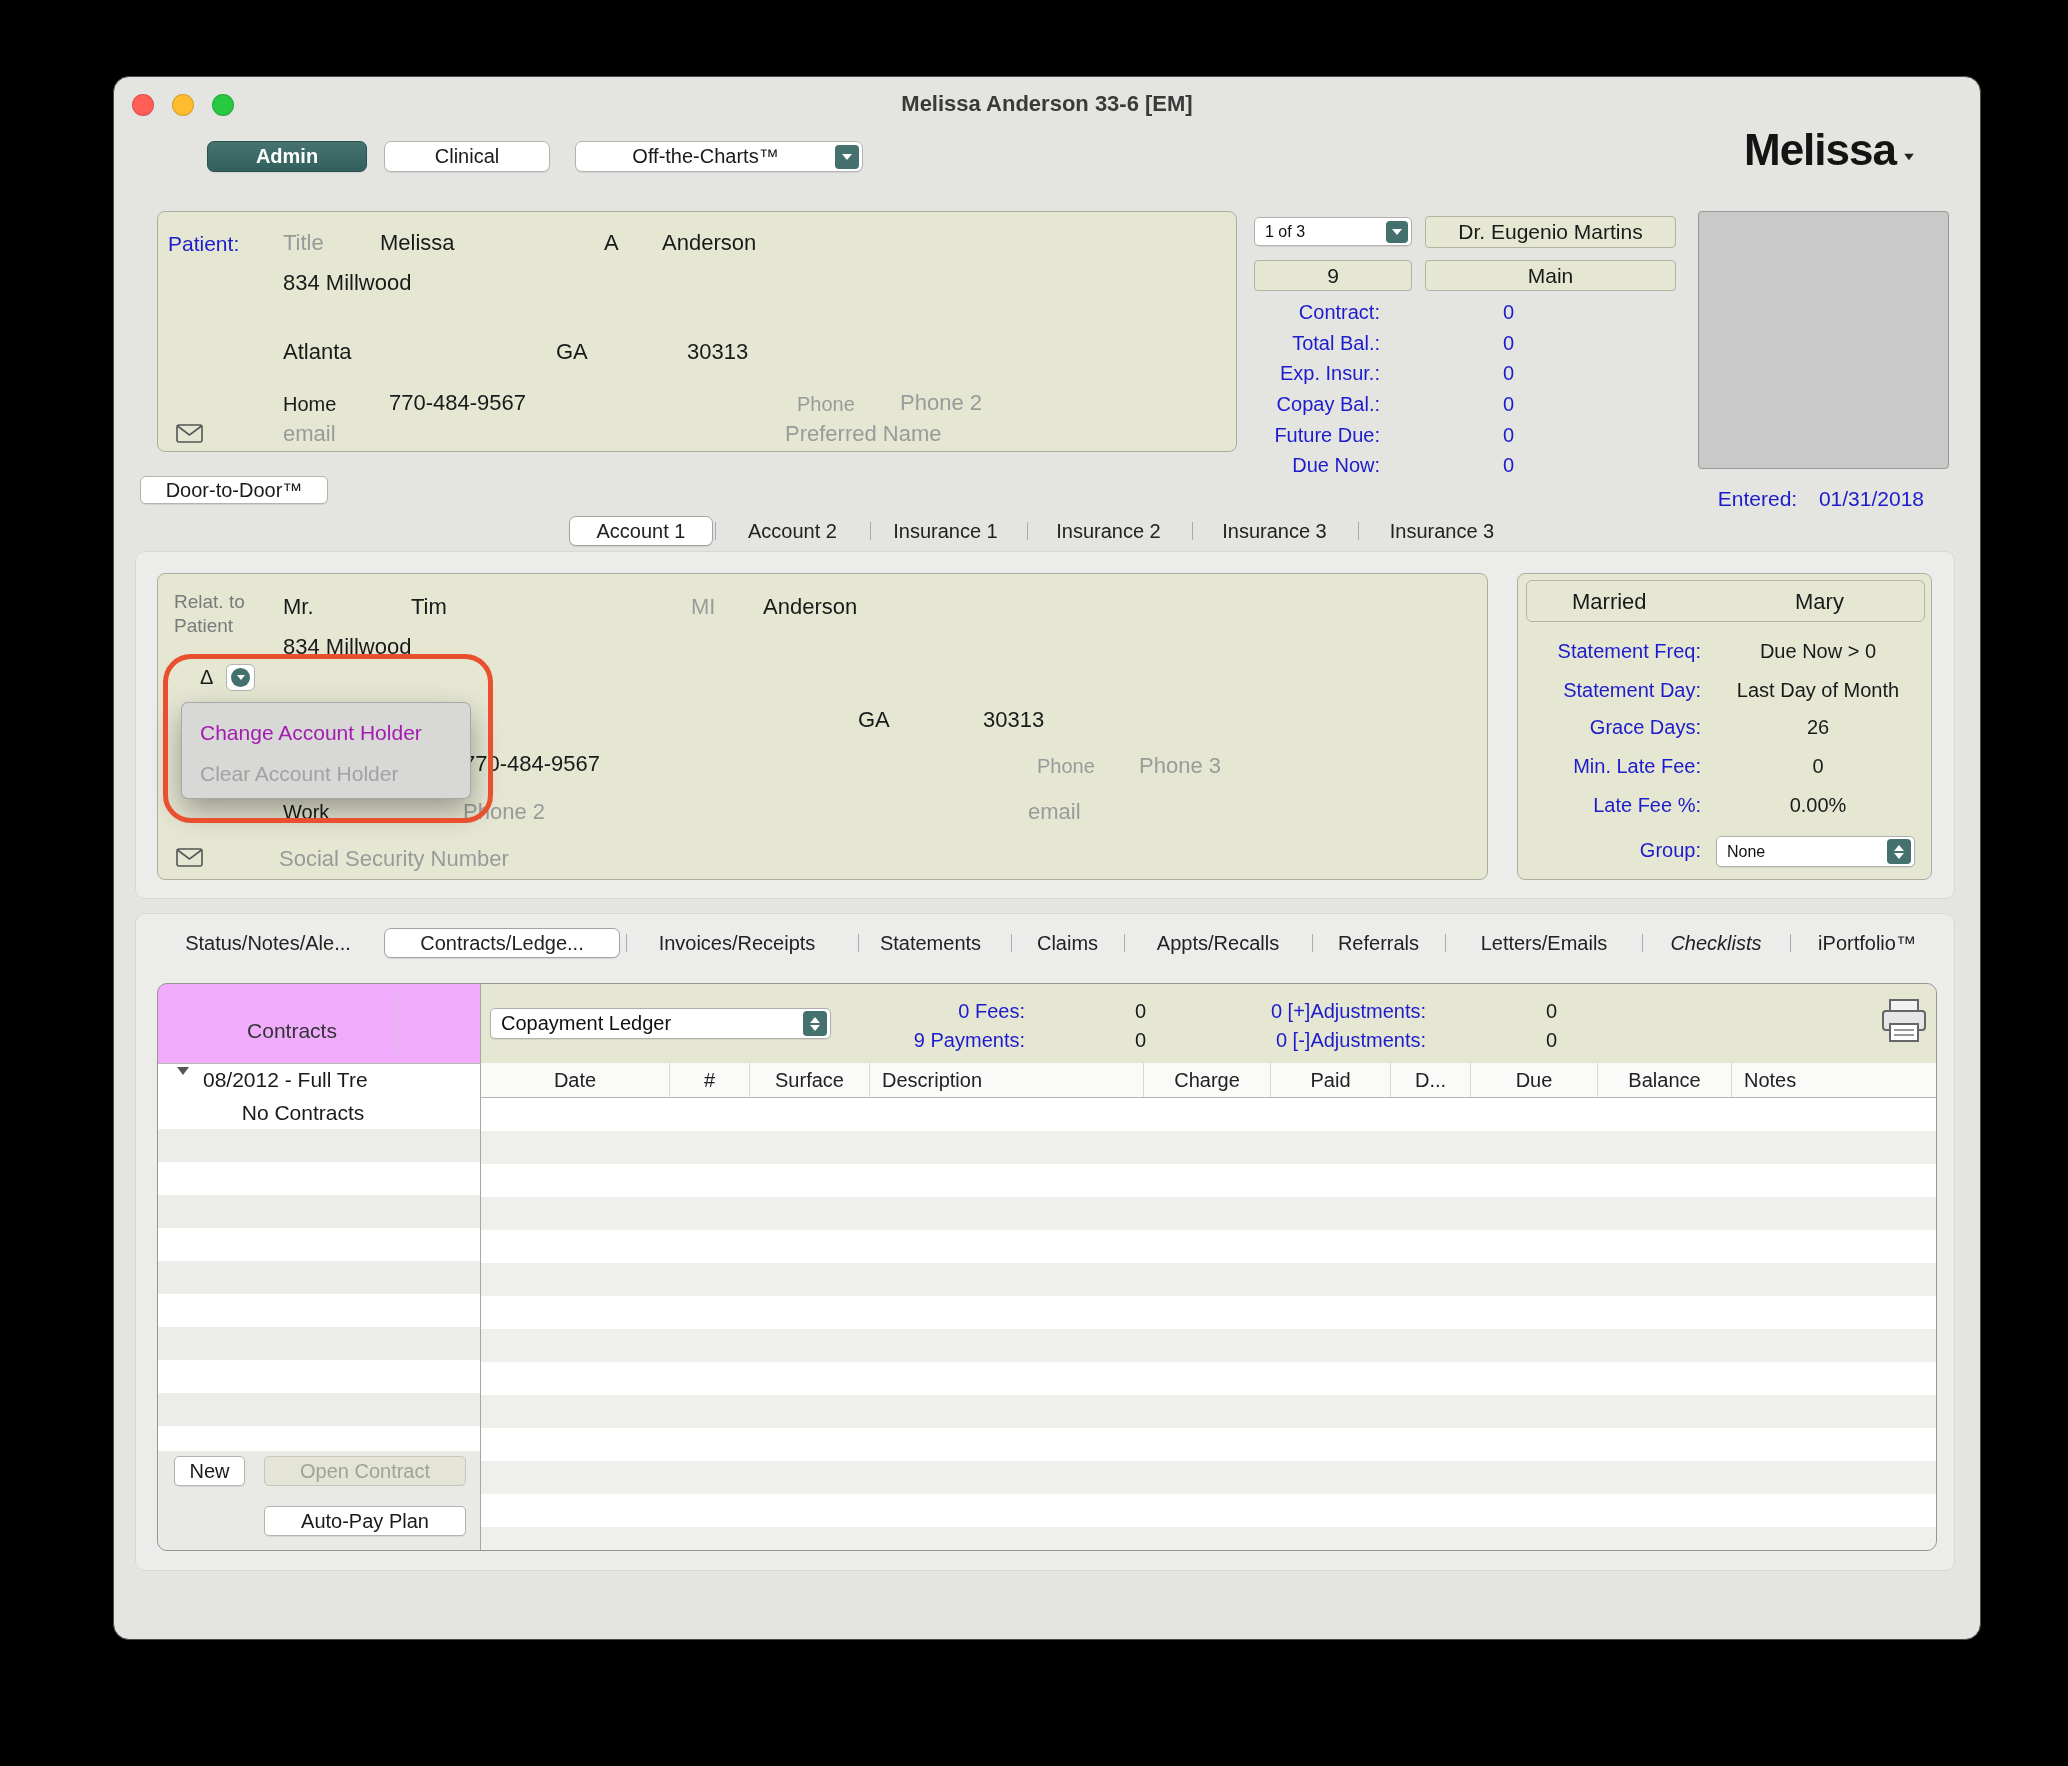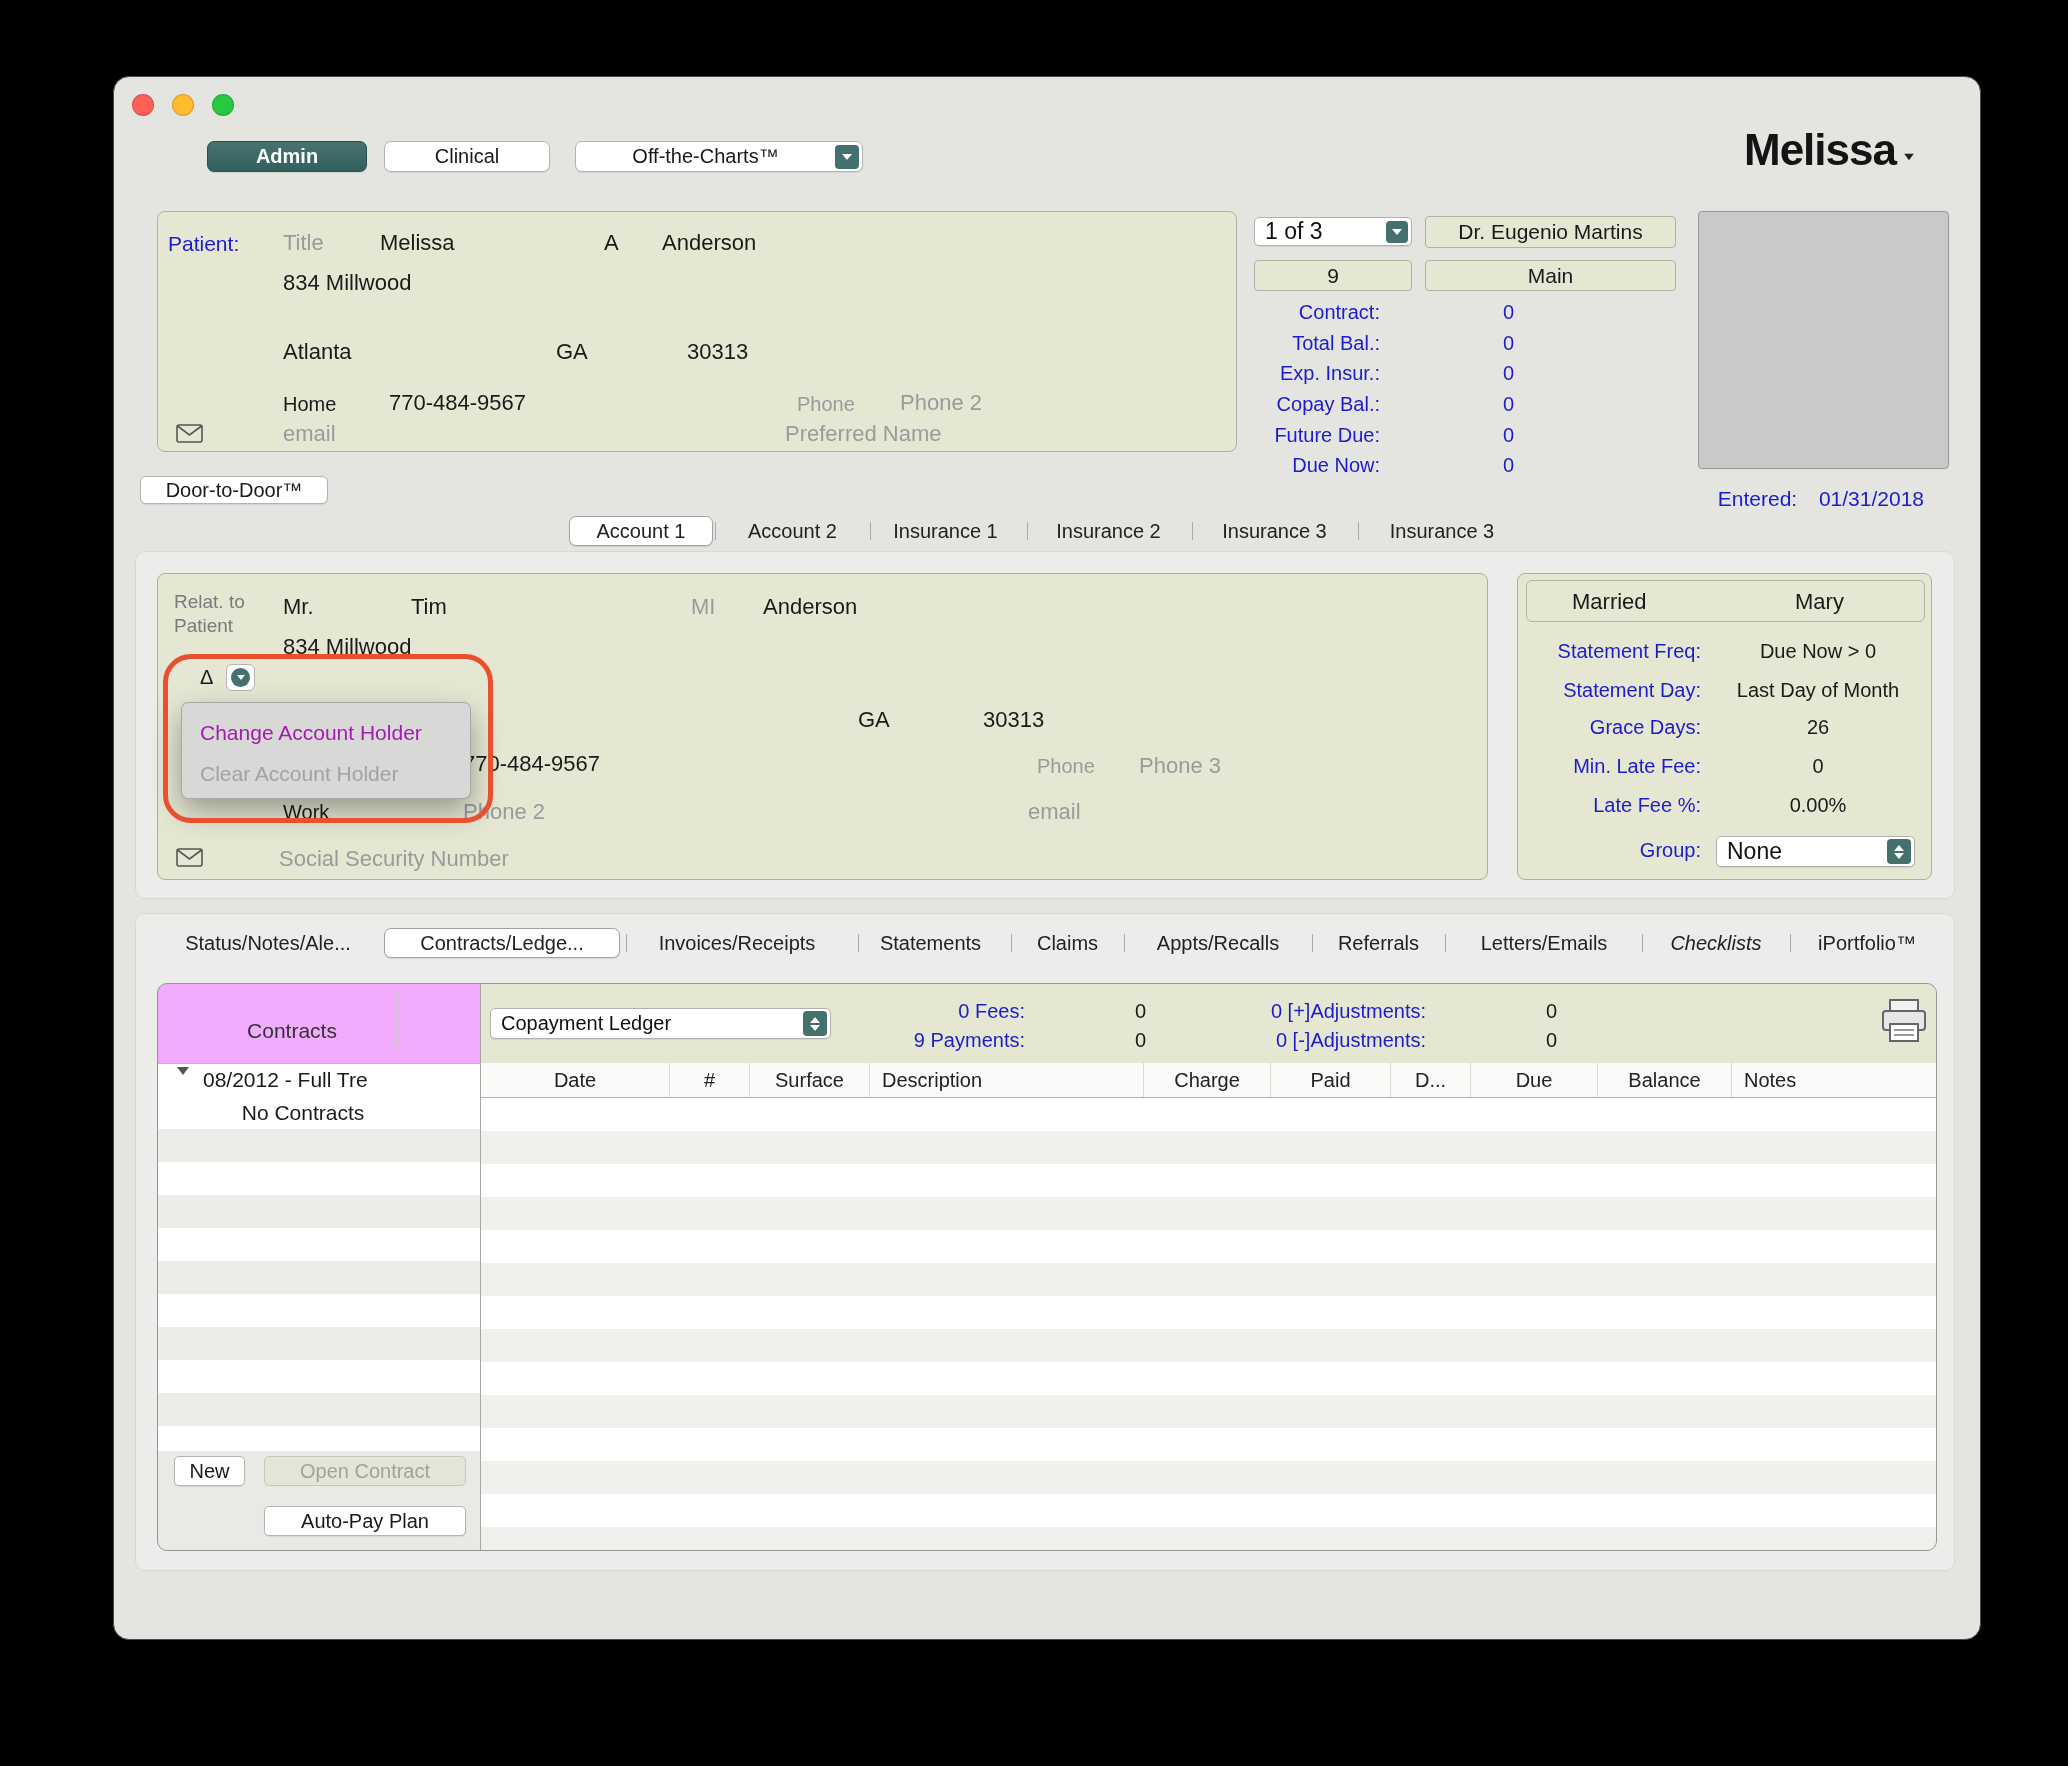--- a/index.html
+++ b/index.html
@@ -22,21 +22,21 @@
   .beigebox{position:absolute;background:#e6e7d3;border:1px solid #b2b2a4;border-radius:4px;
             display:flex;align-items:center;justify-content:center;font-size:21px;color:#1a1a1a;}
   .wbtn{position:absolute;background:#fff;border:1px solid #b3b3b3;border-radius:7px;display:flex;align-items:center;
         justify-content:center;font-size:20px;color:#1a1a1a;box-shadow:0 1px 1px rgba(0,0,0,.08);}
   .dot{position:absolute;top:17px;width:22px;height:22px;border-radius:50%;border:1px solid rgba(0,0,0,.15);}
   .tab{position:absolute;display:flex;align-items:center;justify-content:center;font-size:20px;color:#222;height:30px;}
   .tab.active{background:#fff;border:1px solid #a3a3a3;border-radius:7px;box-shadow:0 1px 1px rgba(0,0,0,.1);}
   .tabdiv{position:absolute;width:1px;height:18px;background:#ababab;}
   .sel{position:absolute;background:#fff;border:1px solid #b0b0b0;border-radius:5px;display:flex;align-items:center;
        box-shadow:0 1px 1px rgba(0,0,0,.08);}
-  .sel .lbl{flex:1;padding-left:10px;font-size:23px;color:#111;white-space:nowrap;overflow:hidden;}
+  .sel .lbl{flex:1;padding-left:10px;font-size:16px;color:#111;white-space:nowrap;overflow:hidden;}
   .chevbox{background:#44706d;border-radius:4px;display:flex;flex-direction:column;align-items:center;justify-content:center;
            gap:2px;margin-right:3px;flex:none;}
   .tri-up{width:0;height:0;border-left:5px solid transparent;border-right:5px solid transparent;border-bottom:6px solid #fff;}
   .tri-down{width:0;height:0;border-left:5px solid transparent;border-right:5px solid transparent;border-top:6px solid #fff;}
   .tri-disc{width:0;height:0;border-left:6px solid transparent;border-right:6px solid transparent;border-top:8px solid #555;}
   .menu{position:absolute;left:67px;top:625px;width:290px;height:97px;background:#d8d8d6;border:1px solid rgba(0,0,0,.22);
         border-radius:7px;box-shadow:0 12px 30px rgba(0,0,0,.35);z-index:60;}
   .redbox{position:absolute;left:49px;top:577px;width:330px;height:169px;border:5px solid #e8502f;border-radius:28px;
           z-index:70;pointer-events:none;}
   .hline{position:absolute;background:#b9b9b6;}
@@ -49,20 +49,21 @@
 <body>
 
 <div class="window">
 
   <div class="groupbox" style="left:21px;top:474px;width:1820px;height:348px;"></div>
   <div class="groupbox" style="left:21px;top:836px;width:1820px;height:658px;"></div>
 
   <div class="dot" style="left:18px;background:#ff5f57;"></div>
   <div class="dot" style="left:58px;background:#febc2e;"></div>
   <div class="dot" style="left:98px;background:#28c840;"></div>
+  <div class="abs tc" style="left:0;top:14px;width:100%;font-size:22px;font-weight:bold;color:#3a3a3a;">Melissa Anderson 33-6 [EM]</div>
 
   <div class="wbtn" style="left:93px;top:64px;width:160px;height:31px;background:linear-gradient(#47736f,#31605c);color:#fff;font-weight:bold;border:1px solid #2b514e;">Admin</div>
   <div class="wbtn" style="left:270px;top:64px;width:166px;height:31px;">Clinical</div>
   <div class="wbtn" style="left:461px;top:64px;width:288px;height:31px;justify-content:flex-start;">
     <span style="flex:1;text-align:center;">Off-the-Charts™</span>
     <span class="chevbox" style="width:24px;height:24px;">
         <span class="tri-down"></span>
       </span>
   </div>
   <div class="abs" style="left:1630px;top:48px;font-size:44px;font-weight:bold;color:#141414;letter-spacing:-1px;display:flex;align-items:baseline;gap:7px;">

